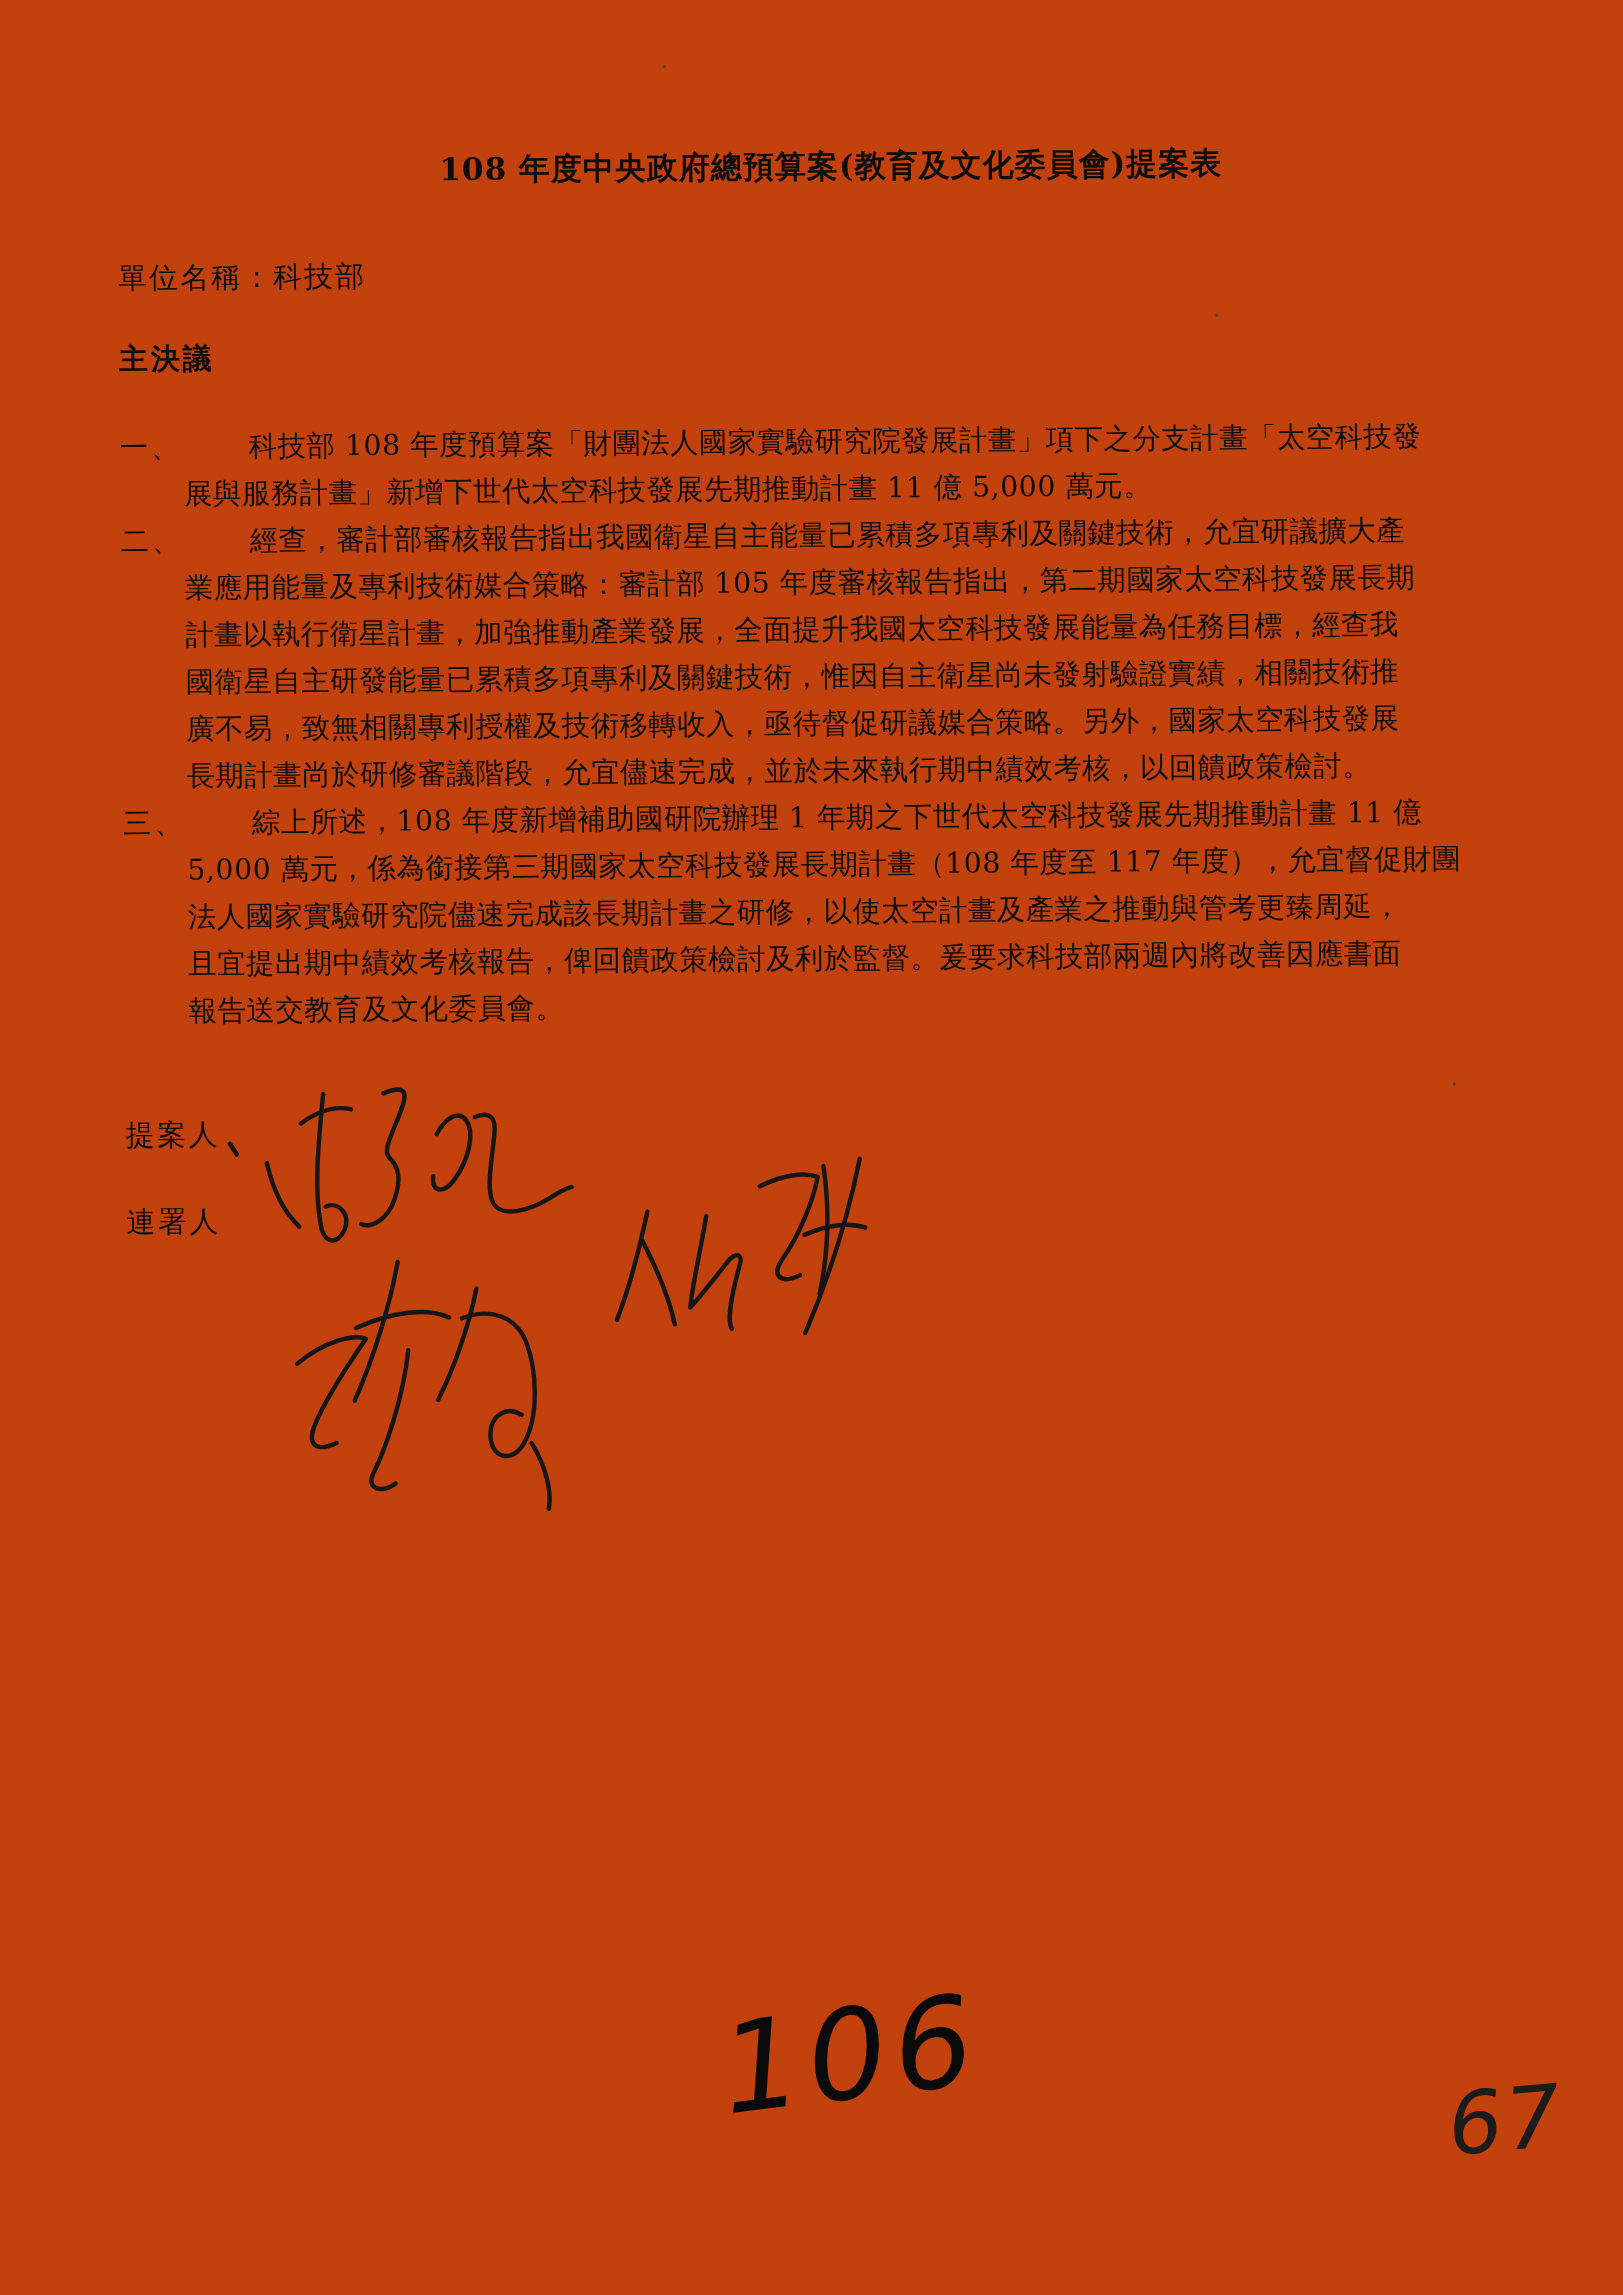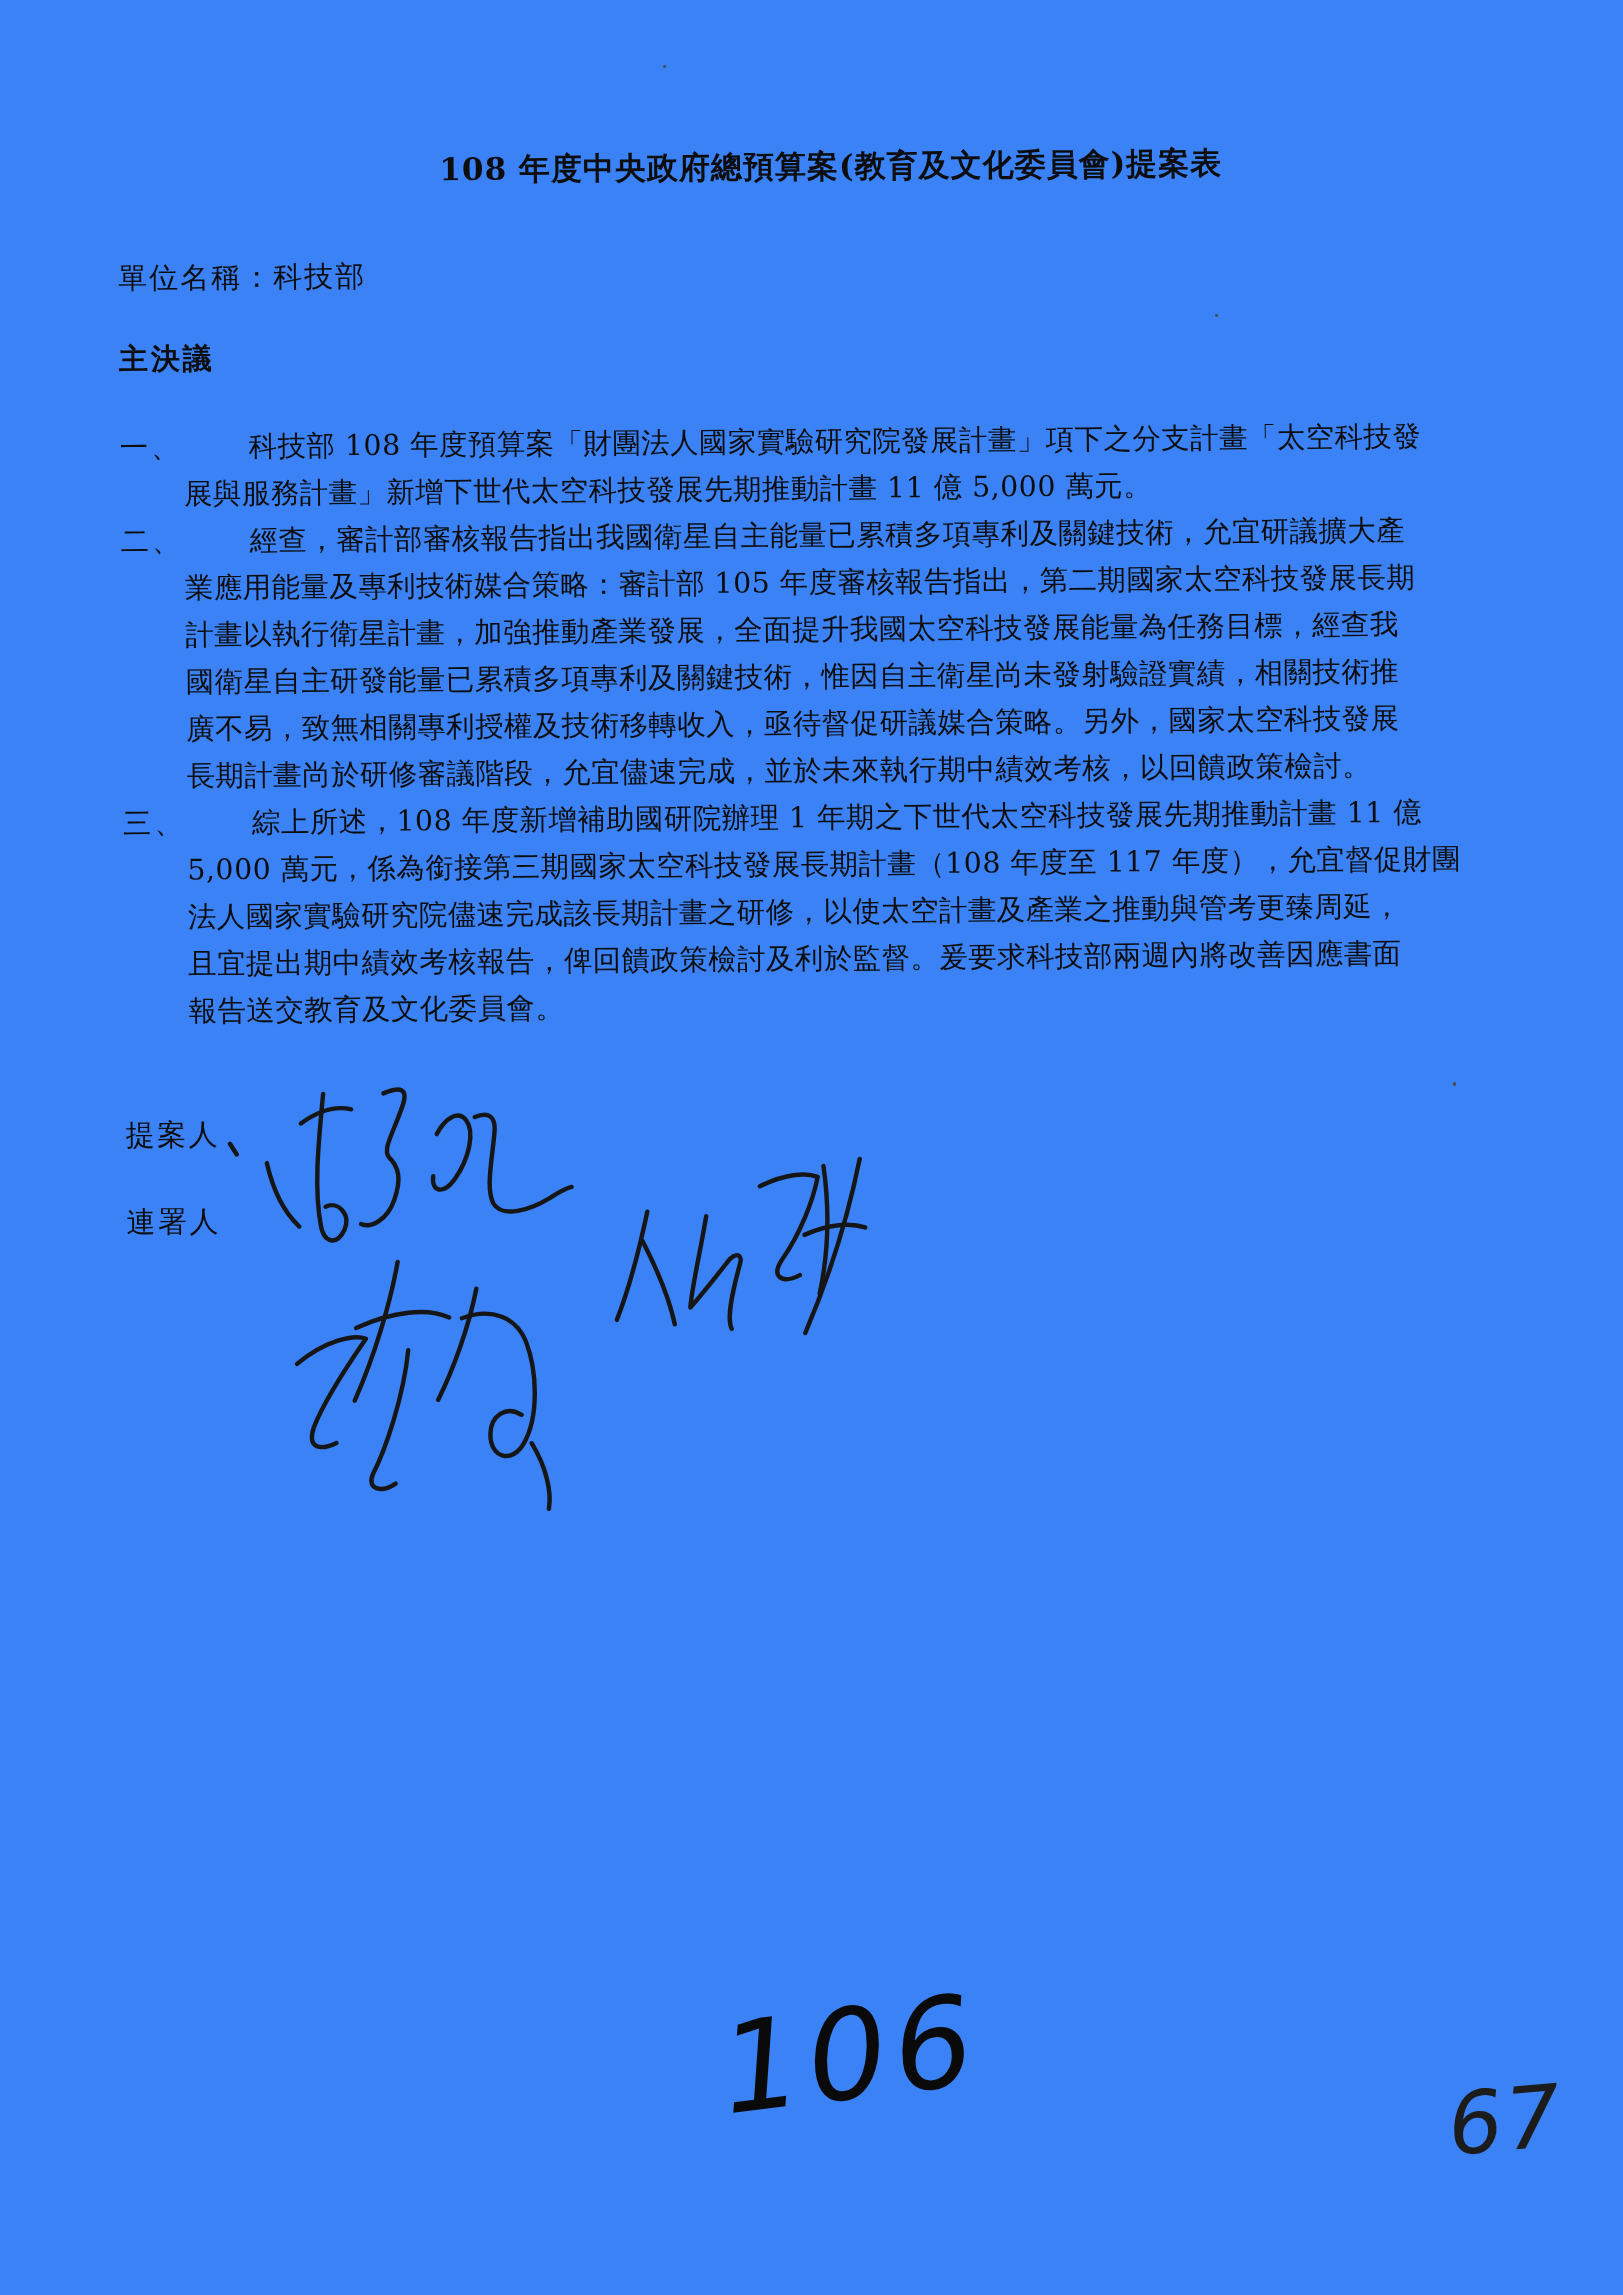--- a/index.html
+++ b/index.html
@@ -4,21 +4,21 @@
 <style>
   html, body {
     margin: 0;
     padding: 0;
     background: #ffffff;
   }
   .page {
     position: relative;
     width: 1624px;
     height: 2295px;
-    background: #3b82f6;
+    background: #c2410c;
     color: #0d0d0d;
     font-family: "DejaVu Serif", "Liberation Serif", serif;
     overflow: hidden;
   }
   .content {
     position: absolute;
     left: 0; top: 0; right: 0;
     transform: rotate(-0.5deg);
     transform-origin: 809px 245px;
   }

